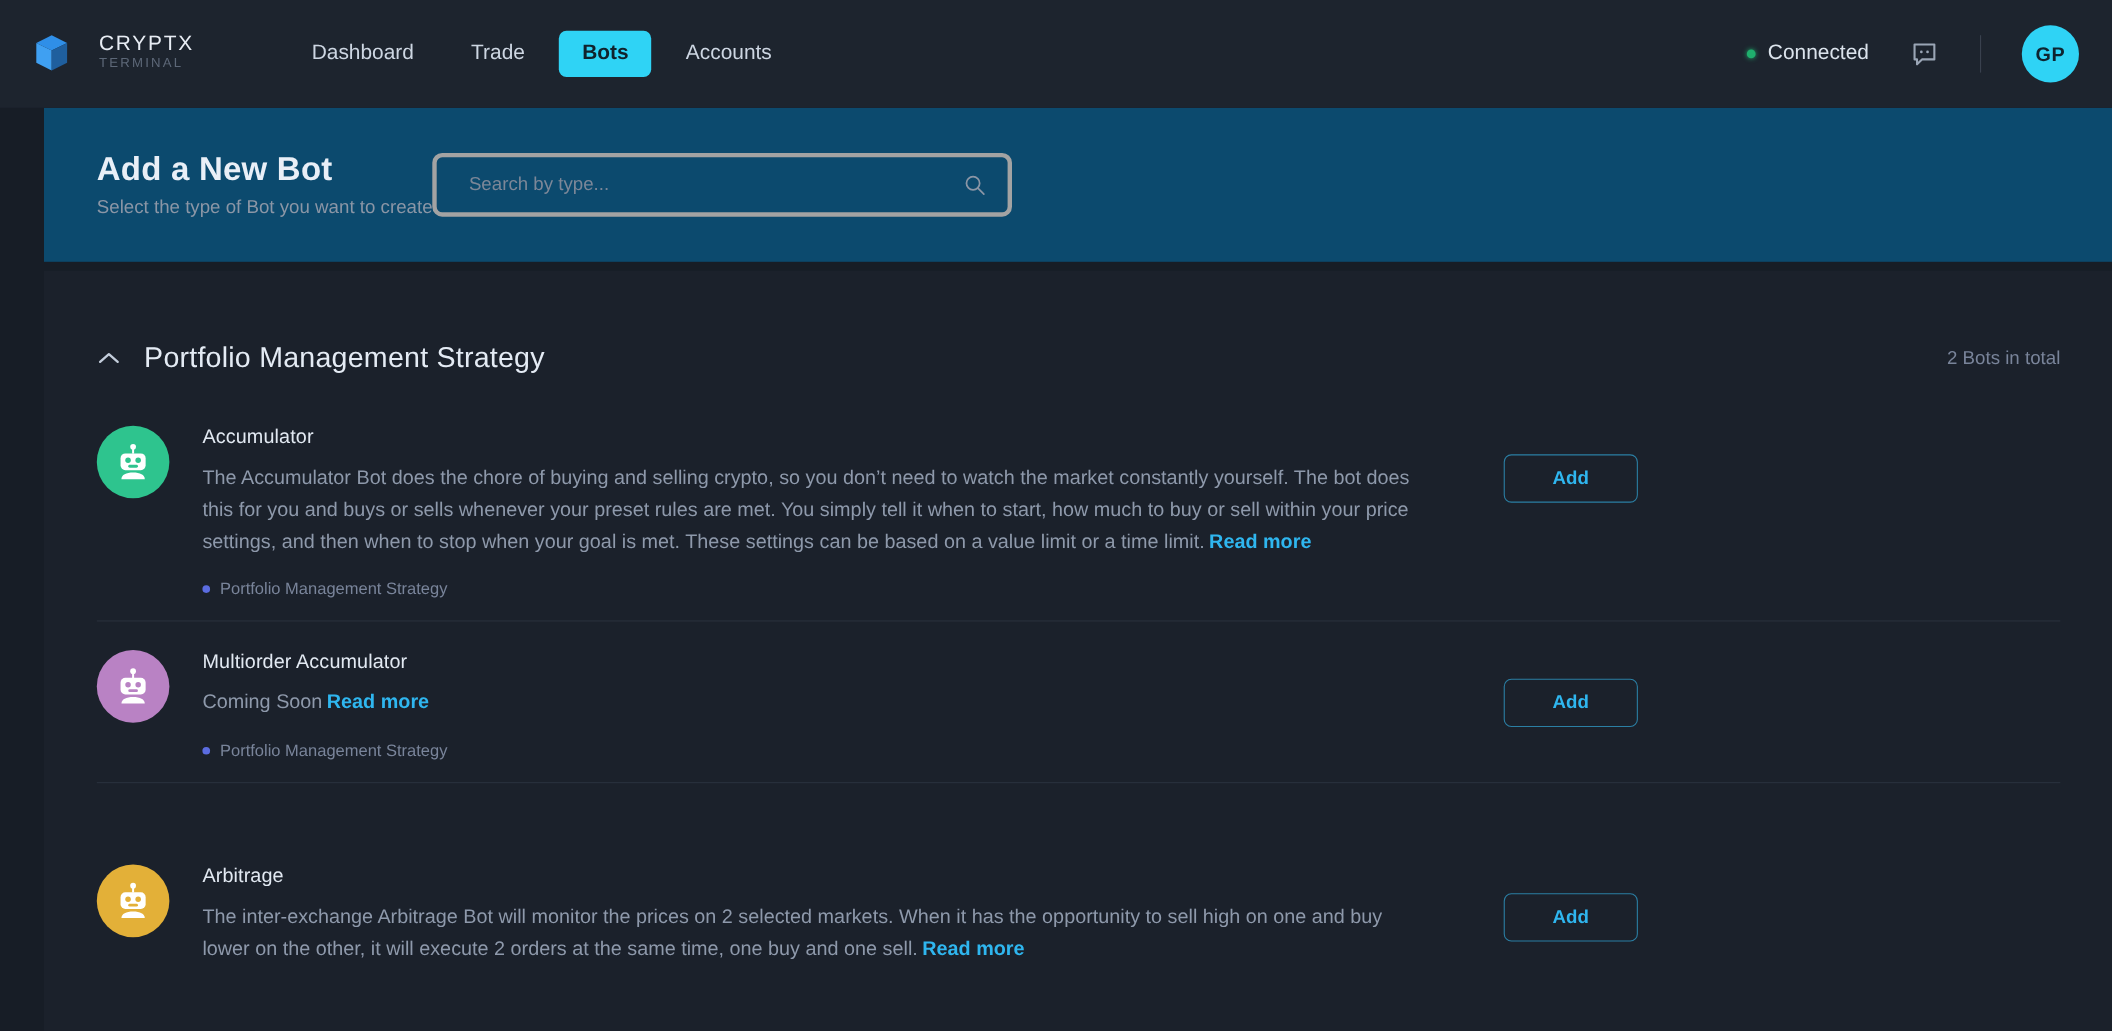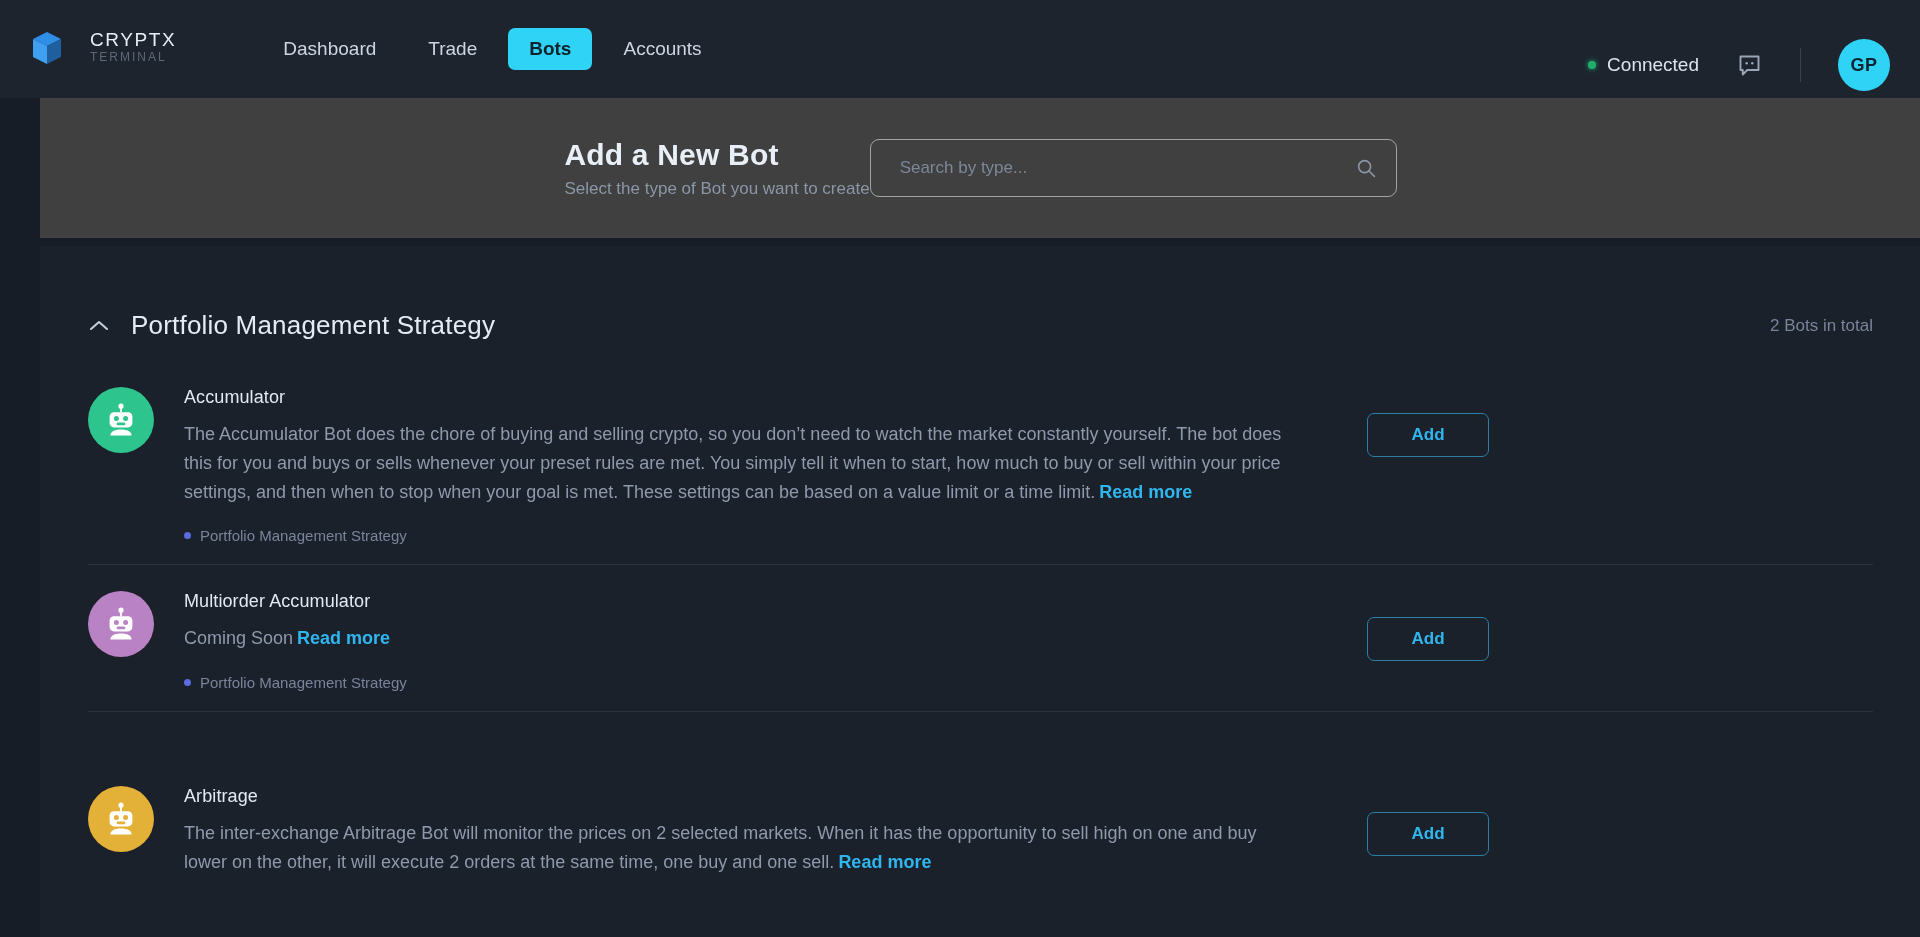--- a/index.html
+++ b/index.html
@@ -54,21 +54,21 @@
   }
   .nav-item.active {
     background: #2fd3f5;
     color: #10222c;
     font-weight: 600;
   }
 
   .top-right {
     position: absolute;
     right: 30px;
-    top: 16px;
+    top: 0;
     height: 98px;
     display: flex;
     align-items: center;
     gap: 37px;
   }
   .conn {
     display: flex;
     align-items: center;
     gap: 11px;
     font-size: 19px;
@@ -87,39 +87,39 @@
     background: #2fd3f5;
     color: #0e2430;
     display: flex; align-items: center; justify-content: center;
     font-size: 18px; font-weight: 700; letter-spacing: .6px;
     cursor: pointer;
   }
 
   
   .hero-wrap { padding-left: 40px; }
   .hero {
-    background: #404040;
+    background: #0c4a6e;
     height: 140px;
     display: flex;
     align-items: center;
     padding: 0 47px 0 48px;
-    justify-content: center;
+    justify-content: flex-start;
   }
   .hero-title {
     font-size: 30px;
     color: #e9eff7;
     font-weight: 600;
     letter-spacing: .2px;
     margin-bottom: 7px;
   }
   .hero-sub { font-size: 17px; color: #8b96a6; }
   .search-box {
     width: 527px;
     height: 58px;
-    border: 1px solid #a3a3a3;
+    border: 4px solid #a3a3a3;
     border-radius: 9px;
     display: flex;
     align-items: center;
     padding: 0 20px 0 29px;
     background: transparent;
   }
   .search-box input {
     flex: 1;
     background: transparent;
     border: none;

